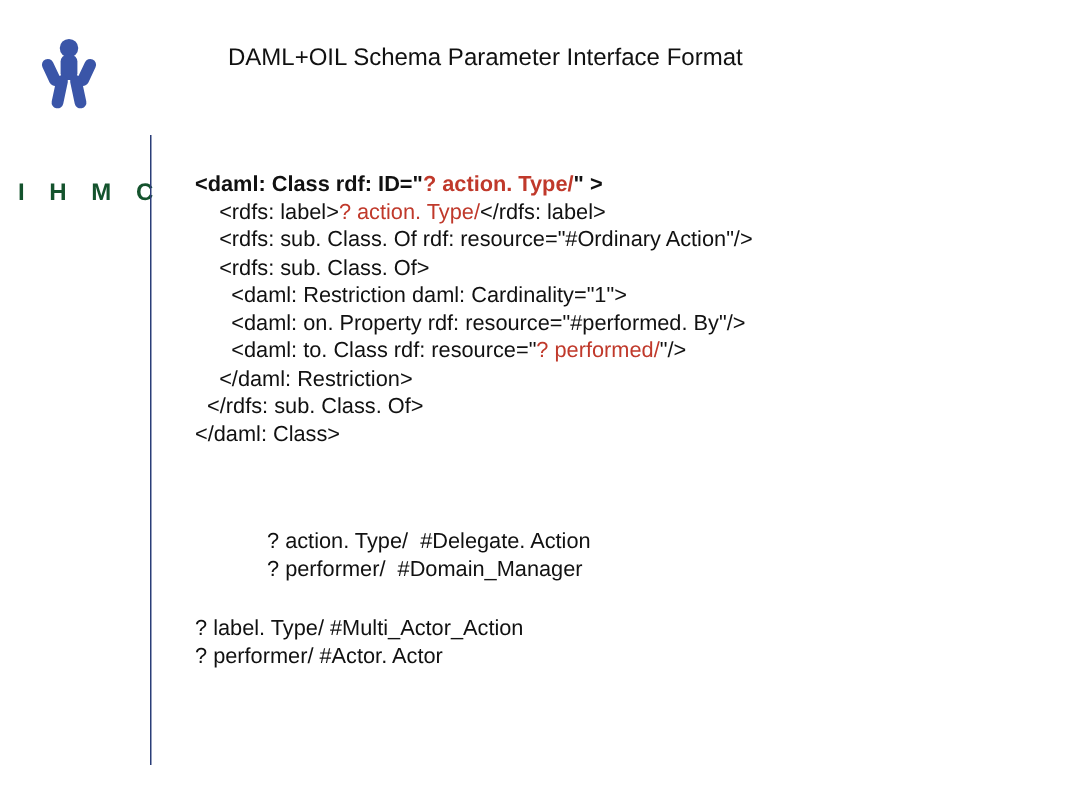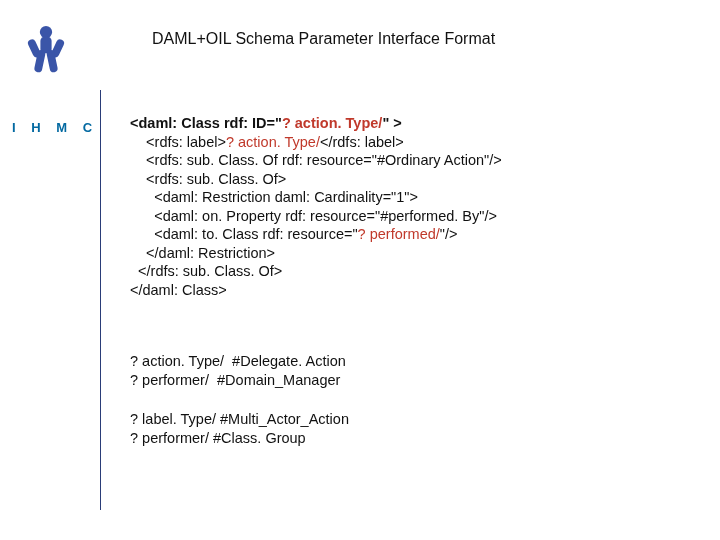--- a/index.html
+++ b/index.html
@@ -19,22 +19,22 @@
       height: 56px;
     }
     .logo svg { width: 100%; height: 100%; }
     .brand {
       position: absolute;
       left: 12px;
       top: 120px;
       font-family: "Trebuchet MS", "Arial", sans-serif;
       font-weight: 600;
       letter-spacing: 6px;
-      font-size: 13px;
-      color: #0369a1;
+      font-size: 16px;
+      color: #14532d;
     }
     .vline {
       position: absolute;
       left: 100px;
       top: 90px;
       width: 0;
       height: 420px;
       border-left: 1px solid #2a3d78;
     }
     .title {
@@ -57,21 +57,21 @@
     .code b { font-weight: 700; }
     .hl { color: #c0392b; text-align: center; }
     .footer {
       position: absolute;
       left: 130px;
       font-size: 14.5px;
       line-height: 1.3;
       color: #111;
       white-space: pre;
     }
-    .footer1 { top: 352px; }
+    .footer1 { top: 352px; margin-left: 48px; }
     .footer2 { top: 410px; }
   </style>
 </head>
 <body>
 
 <div class="logo">
   <svg viewBox="0 0 100 100">
     <g fill="#3a55a8">
       <circle cx="50" cy="18" r="11"></circle>
       <rect x="40" y="26" width="20" height="30" rx="8"></rect>
@@ -97,13 +97,13 @@
 <span>      &lt;daml: on. Property rdf: resource="#performed. By"/&gt;</span>
 <span>      &lt;daml: to. Class rdf: resource="</span><span class="hl">? performed/</span><span>"/&gt;</span>
 <span>    &lt;/daml: Restriction&gt;</span>
 <span>  &lt;/rdfs: sub. Class. Of&gt;</span>
 <span>&lt;/daml: Class&gt;</span></div>
 
 <div class="footer footer1"><span>? action. Type/  #Delegate. Action</span>
 <span>? performer/  #Domain_Manager</span></div>
 
 <div class="footer footer2"><span>? label. Type/ #Multi_Actor_Action</span>
-<span>? performer/ #Class. Group</span></div>
+<span>? performer/ #Actor. Actor</span></div>
 
 </body></html>

